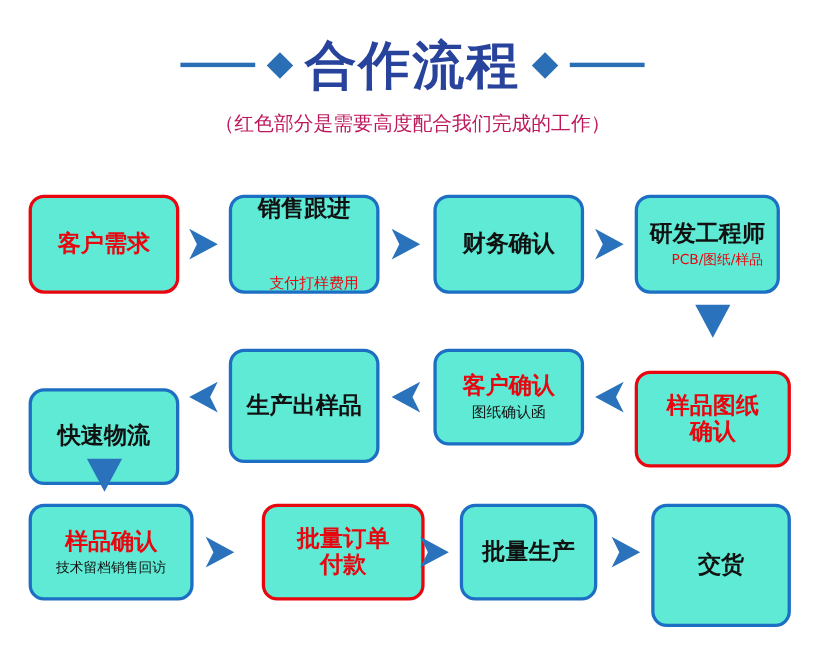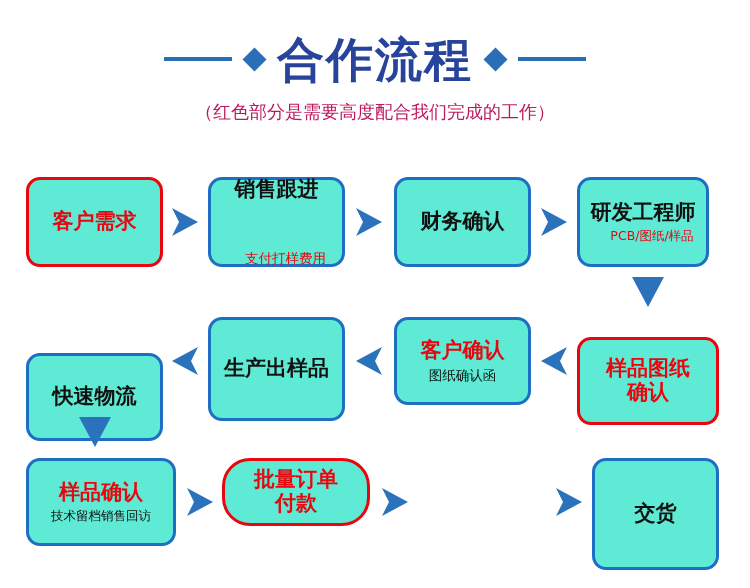--- a/index.html
+++ b/index.html
@@ -227,30 +227,33 @@
     <div class="main red-text">样品确认</div>
     <div class="sub small">技术留档销售回访</div>
   </div>
 
   <div class="arrow" style="left:183px; top:485px;">
     <svg width="34" height="34" viewBox="0 0 34 34">
       <path d="M4 3 L30 17 L4 31 L11 17 Z" fill="#2a72bb"></path>
     </svg>
   </div>
 
-  <div class="node red" style="left:222px; top:458px; width:148px; height:68px;border-radius:28px;">
+  <div class="node red" style="left:238px; top:458px; width:148px; height:88px;">
     <div class="main red-text two-line">批量订单<br>付款</div>
   </div>
 
   <div class="arrow" style="left:378px; top:485px;">
     <svg width="34" height="34" viewBox="0 0 34 34">
       <path d="M4 3 L30 17 L4 31 L11 17 Z" fill="#2a72bb"></path>
     </svg>
   </div>
 
+  <div class="node" style="left:418px; top:458px; width:125px; height:88px;">
+    <div class="main">批量生产</div>
+  </div>
 
   <div class="arrow" style="left:552px; top:485px;">
     <svg width="34" height="34" viewBox="0 0 34 34">
       <path d="M4 3 L30 17 L4 31 L11 17 Z" fill="#2a72bb"></path>
     </svg>
   </div>
 
   <div class="node" style="left:592px; top:458px; width:127px; height:112px;">
     <div class="main">交货</div>
   </div>

